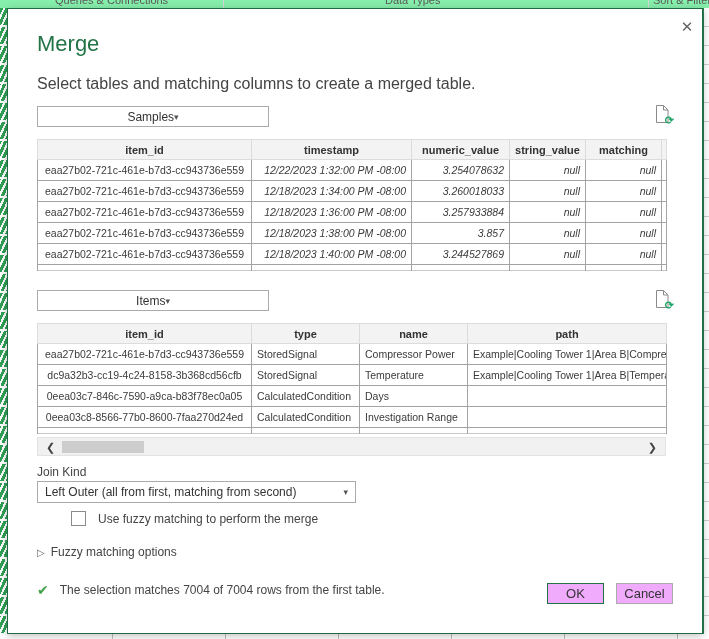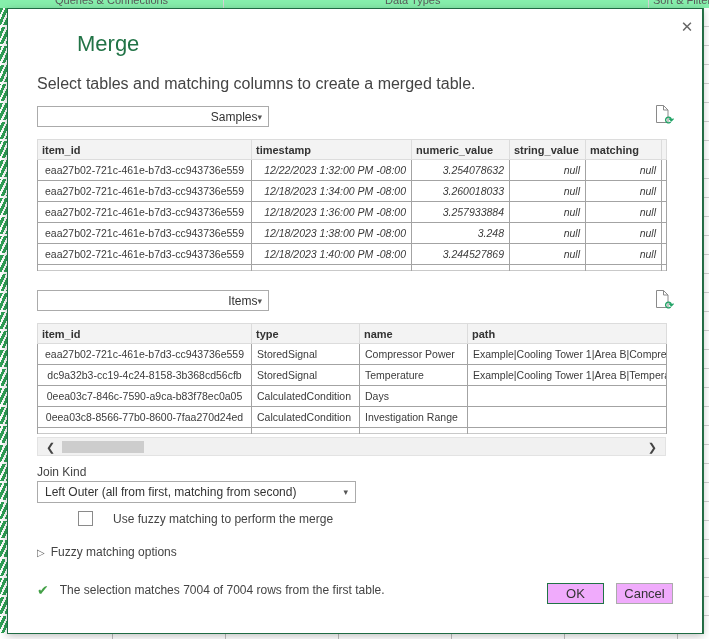--- a/index.html
+++ b/index.html
@@ -18,40 +18,40 @@
       border-left:1px solid #2e7d4f;
       background-image:repeating-linear-gradient(180deg,#fff 0 18px,#cfcfcf 18px 19px);}
   .bottom-strip{position:absolute;left:0;top:634px;width:709px;height:5px;background:#fff;
       background-image:repeating-linear-gradient(90deg,transparent 0 112px,#bfbfbf 112px 113px);}
 
   
   .dialog{position:absolute;left:7px;top:8px;width:696px;height:626px;background:#fff;
       border:1px solid #1f6b43;box-shadow:0 2px 8px rgba(0,0,0,.25);box-sizing:border-box;}
   .close{position:absolute;right:6px;top:9px;width:18px;height:18px;color:#666;
       font-size:15px;line-height:18px;text-align:center;cursor:pointer;}
-  .title{position:absolute;left:29px;top:22px;font-size:22px;font-weight:300;color:#217346;margin-left:40px;}
+  .title{position:absolute;left:29px;top:22px;font-size:22px;font-weight:300;color:#217346;}
   .subtitle{position:absolute;left:29px;top:66px;font-size:16px;color:#444;}
 
   .select{position:absolute;left:29px;width:232px;height:21px;border:1px solid #ababab;
-      background:#fff;display:flex;align-items:center;justify-content:flex-end;
+      background:#fff;display:flex;align-items:center;justify-content:center;
       padding:0 6px;box-sizing:border-box;font-size:12px;color:#333;cursor:pointer;}
   .select .arr{font-size:9px;color:#555;}
   .dd1{top:97px;} .dd2{top:281px;}
 
   .refresh{position:absolute;left:645px;width:18px;height:20px;cursor:pointer;}
   .refresh .page{position:absolute;inset:0;}
   .refresh .spin{position:absolute;right:-3px;bottom:-3px;font-size:11px;color:#21a366;font-weight:bold;}
   .rf1{top:95px;} .rf2{top:280px;}
 
   
   table.pv{position:absolute;left:29px;border-collapse:collapse;table-layout:fixed;
       width:629px;background:#fff;border:1px solid #c9c9c9;}
   .t1{top:130px;} .t2{top:314px;}
   table.pv th{background:#f3f3f3;font-weight:bold;font-size:11px;color:#333;height:19px;
-      text-align:left;padding:0 4px;border:1px solid #dcdcdc;white-space:nowrap;overflow:hidden;cursor:pointer;}
+      text-align:center;padding:0 4px;border:1px solid #dcdcdc;white-space:nowrap;overflow:hidden;cursor:pointer;}
   table.pv td{font-size:10.5px;color:#3b3b3b;height:20px;padding:0 5px;border:1px solid #a3a3a3;
       white-space:nowrap;overflow:hidden;cursor:pointer;background:#fff;}
   th.id-h1{background:#eaf5ee;}
   th.id-h2{background:#a6d7b7;}
   td.id-cell{background:#d8ecdf;text-align:center;padding:0 2px;}
   td.it{font-style:italic;}
   td.rt{text-align:right;}
   tr.fill td{height:5px;padding:0;line-height:0;border-top:1px solid #e4e4e4;border-bottom:none;}
 
   
@@ -59,21 +59,21 @@
       border:1px solid #e3e3e3;box-sizing:border-box;}
   .hs-arrow{position:absolute;top:2px;font-size:11px;color:#444;line-height:14px;cursor:pointer;}
   .hs-l{left:8px;} .hs-r{right:8px;}
   .hs-thumb{position:absolute;left:24px;top:3px;width:82px;height:12px;background:#cdcdcd;cursor:pointer;}
 
   
   .join-label{position:absolute;left:29px;top:456px;font-size:12px;color:#444;}
   .join-select{position:absolute;left:29px;top:472px;width:319px;height:22px;border:1px solid #ababab;
       display:flex;align-items:center;justify-content:space-between;padding:0 7px;
       box-sizing:border-box;font-size:12px;color:#333;background:#fff;cursor:pointer;}
-  .fuzzy-row{position:absolute;left:46px;top:502px;display:flex;align-items:center;gap:20px;padding-left:24px;}
+  .fuzzy-row{position:absolute;left:39px;top:502px;display:flex;align-items:center;gap:12px;padding-left:24px;}
   .cb{width:13px;height:13px;border:1px solid #8a8a8a;background:#fff;display:inline-block;cursor:pointer;}
   .fuzzy-row span.lbl{font-size:12px;color:#444;}
   .expander{position:absolute;left:29px;top:536px;display:flex;align-items:center;gap:6px;cursor:pointer;}
   .expander .tri{font-size:10px;color:#666;}
   .expander .lbl{font-size:12px;color:#444;}
 
   
   .status{position:absolute;left:29px;top:573px;display:flex;align-items:center;gap:11px;}
   .status .chk{color:#43a047;font-size:14px;}
   .status .msg{font-size:12px;color:#444;}
@@ -154,21 +154,21 @@
         <td class="id-cell">eaa27b02-721c-461e-b7d3-cc943736e559</td>
         <td class="it rt">12/18/2023 1:36:00 PM -08:00</td>
         <td class="it rt">3.257933884</td>
         <td class="it rt">null</td>
         <td class="it rt">null</td>
         <td></td>
       </tr>
       <tr>
         <td class="id-cell">eaa27b02-721c-461e-b7d3-cc943736e559</td>
         <td class="it rt">12/18/2023 1:38:00 PM -08:00</td>
-        <td class="it rt">3.248</td>
+        <td class="it rt">3.857</td>
         <td class="it rt">null</td>
         <td class="it rt">null</td>
         <td></td>
       </tr>
       <tr>
         <td class="id-cell">eaa27b02-721c-461e-b7d3-cc943736e559</td>
         <td class="it rt">12/18/2023 1:40:00 PM -08:00</td>
         <td class="it rt">3.244527869</td>
         <td class="it rt">null</td>
         <td class="it rt">null</td>

